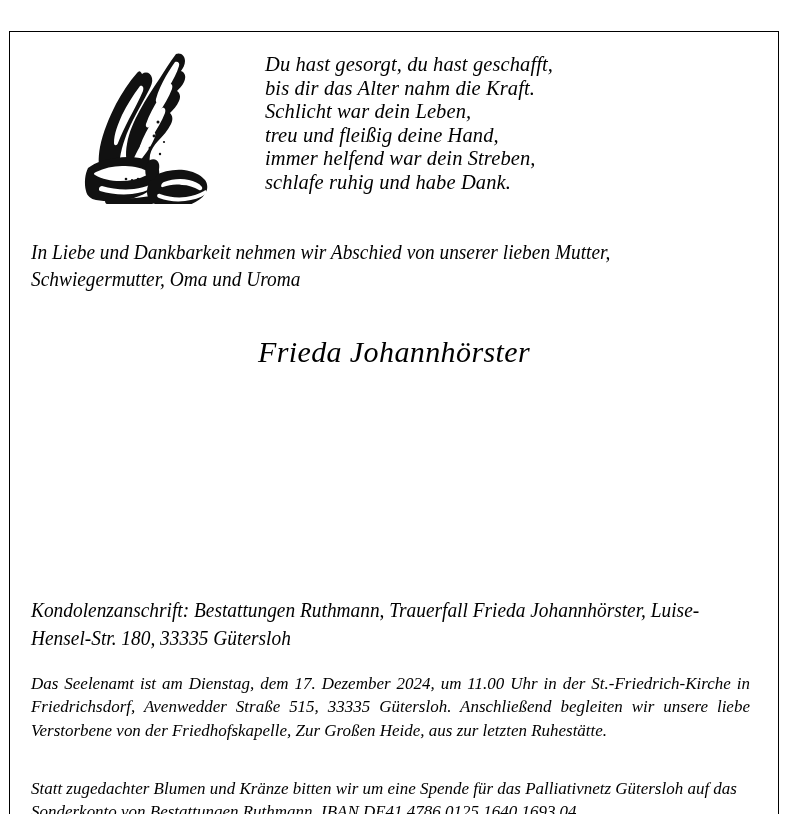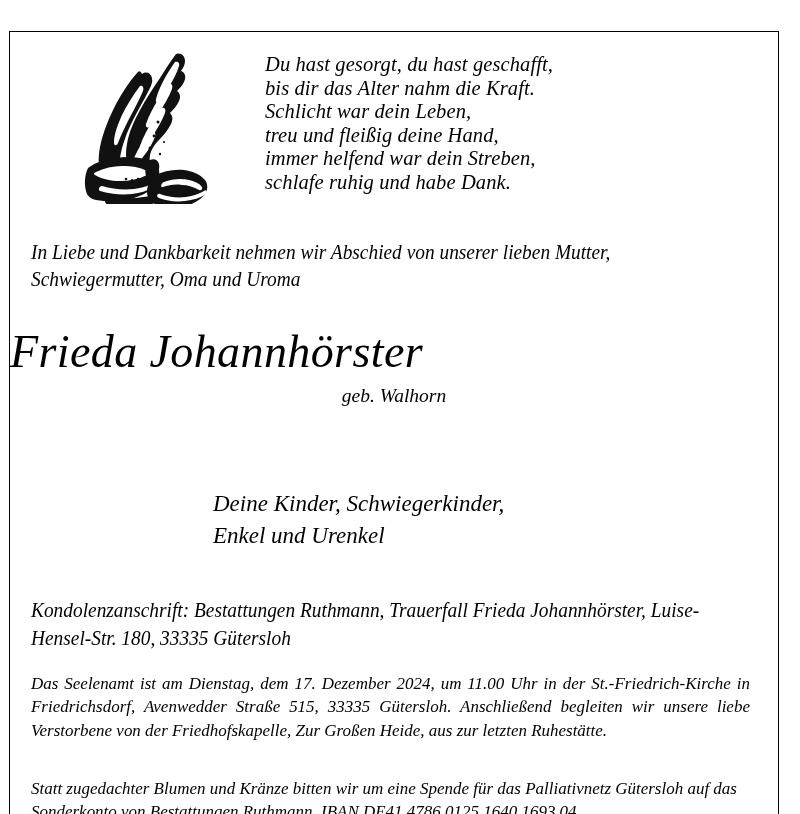--- a/index.html
+++ b/index.html
@@ -74,23 +74,23 @@
     transform: scaleX(0.955);
     transform-origin: left top;
   }
 
   
   .name {
     position: absolute;
     left: 0;
     top: 295px;
     width: 100%;
-    text-align: left;
-    font-style: italic;
-    font-size: 46px;
+    text-align: center;
+    font-style: italic;
+    font-size: 30px;
     line-height: 50px;
     letter-spacing: 0.4px;
   }
   .maiden {
     position: absolute;
     left: 0;
     top: 352px;
     width: 100%;
     text-align: center;
     font-style: italic;
@@ -257,25 +257,22 @@
 Schlicht war dein Leben,
 treu und fleißig deine Hand,
 immer helfend war dein Streben,
 schlafe ruhig und habe Dank.</div>
   </div>
 
   <div class="intro">In Liebe und Dankbarkeit nehmen wir Abschied von unserer lieben Mutter, Schwiegermutter, Oma und Uroma</div>
 
   <div class="name">Frieda Johannhörster</div>
 
-  <div class="maiden">geb. Walhorn</div>
-
-
-  <div class="family">Deine Kinder, Schwiegerkinder,
-Enkel und Urenkel</div>
+
+
 
   <div class="condolence">Kondolenzanschrift: Bestattungen Ruthmann, Trauerfall Frieda Johannhörster, Luise-Hensel-Str. 180, 33335 Gütersloh</div>
 
   <div class="service">Das Seelenamt ist am Dienstag, dem 17. Dezember 2024, um 11.00 Uhr in der St.-Friedrich-Kirche in Friedrichsdorf, Avenwedder Straße 515, 33335 Gütersloh. Anschließend begleiten wir unsere liebe Verstorbene von der Friedhofskapelle, Zur Großen Heide, aus zur letzten Ruhestätte.</div>
 
   <div class="donation">Statt zugedachter Blumen und Kränze bitten wir um eine Spende für das Palliativnetz Gütersloh auf das Sonderkonto von Bestattungen Ruthmann, IBAN DE41 4786 0125 1640 1693 04.</div>
 
 </div>
 
 </body></html>

